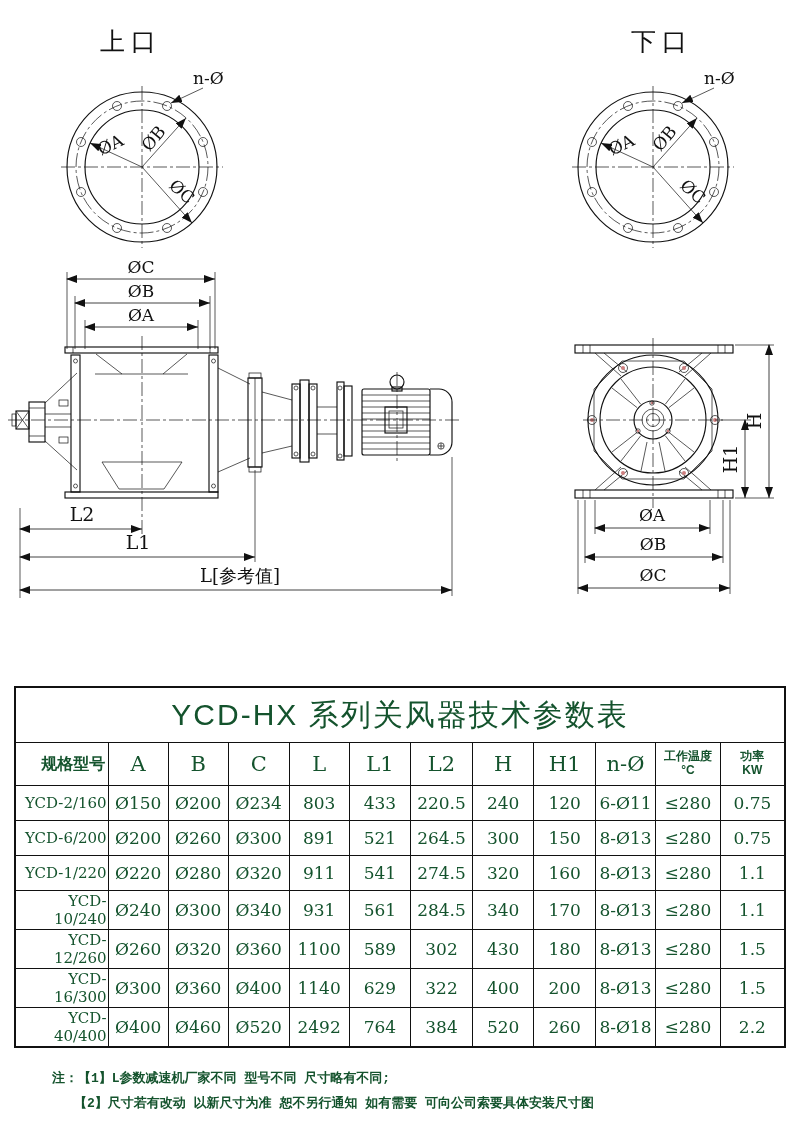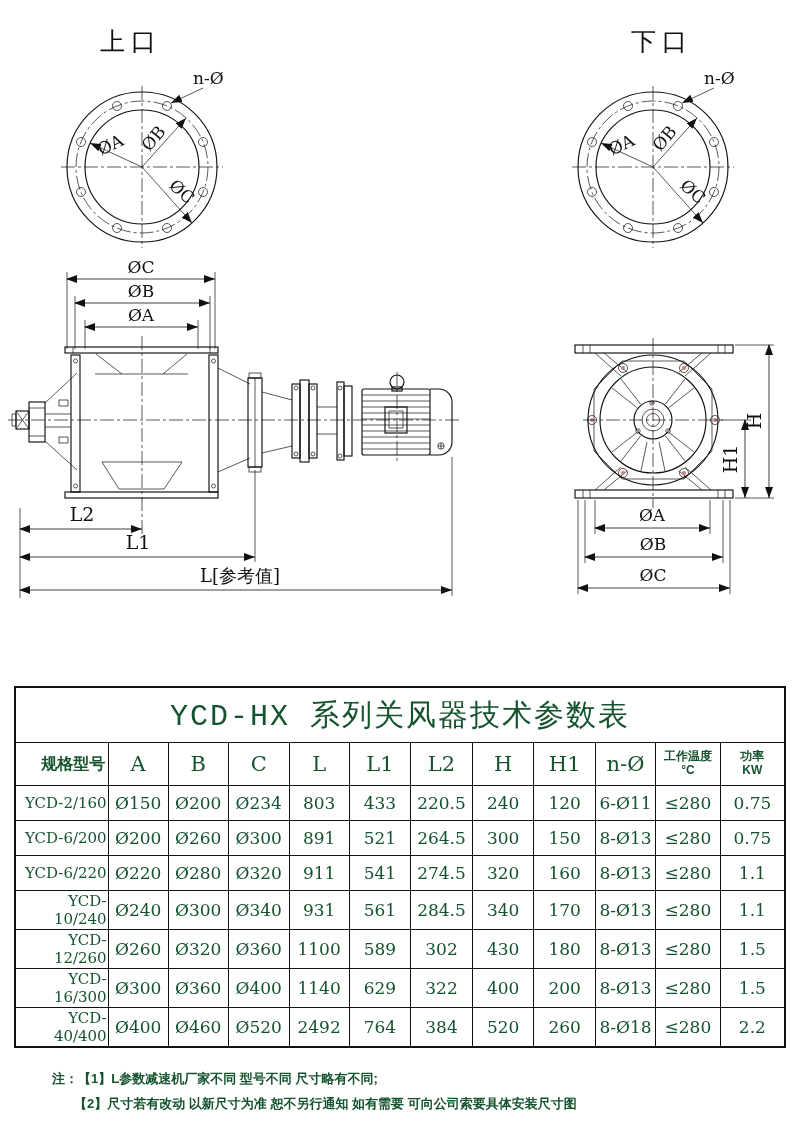--- a/index.html
+++ b/index.html
@@ -16,34 +16,34 @@
 
   
   .param-table {
     position:absolute; left:14px; top:686px; width:772px;
     border-collapse:collapse; table-layout:fixed;
     border:2px solid #111;
   }
   .param-table td { border:1px solid #111; text-align:center; vertical-align:middle; overflow:hidden; }
   .title-row td {
     height:52px; font-size:30px; letter-spacing:2px;
-    font-family:Liberation Mono, monospace; font-weight:normal;
+    font-family:Liberation Sans, sans-serif; font-weight:normal;
   }
   .head-row td { height:40px; }
   .head-model { font-size:16px; font-weight:bold; font-family:"Liberation Sans",sans-serif;padding-left:24px; }
   .head-letter { font-size:21px; font-family:"DejaVu Serif",serif; }
   .head-small { font-size:12px; font-weight:bold; line-height:1.15; font-family:"Liberation Sans",sans-serif; }
   .data-row td { height:32px; font-size:17px; font-family:"DejaVu Serif",serif; }
   .data-row td.model-cell { text-align:right; padding-left:7px; font-size:15px; }
 
   
   .notes {
     position:absolute; left:52px; top:1066px; width:700px;
     font-size:13px; font-weight:bold; line-height:1.95;
-    font-family:Liberation Sans, sans-serif;
+    font-family:Liberation Mono, monospace;
   }
   .notes .indent { padding-left:22px; }
 </style>
 </head>
 <body>
 
 <div class="sheet">
 
 <svg width="800" height="660" viewBox="0 0 800 660" style="position:absolute;left:0;top:0">
   <defs>
@@ -313,21 +313,21 @@
           <td>891</td>
     <td>521</td>
           <td>264.5</td>
     <td>300</td>
           <td>150</td>
     <td>8-Ø13</td>
           <td>≤280</td>
     <td>0.75</td>
   </tr>
   <tr class="data-row">
-    <td class="model-cell">YCD-6/220</td>
+    <td class="model-cell">YCD-1/220</td>
     <td>Ø220</td>
           <td>Ø280</td>
     <td>Ø320</td>
           <td>911</td>
     <td>541</td>
           <td>274.5</td>
     <td>320</td>
           <td>160</td>
     <td>8-Ø13</td>
           <td>≤280</td>

